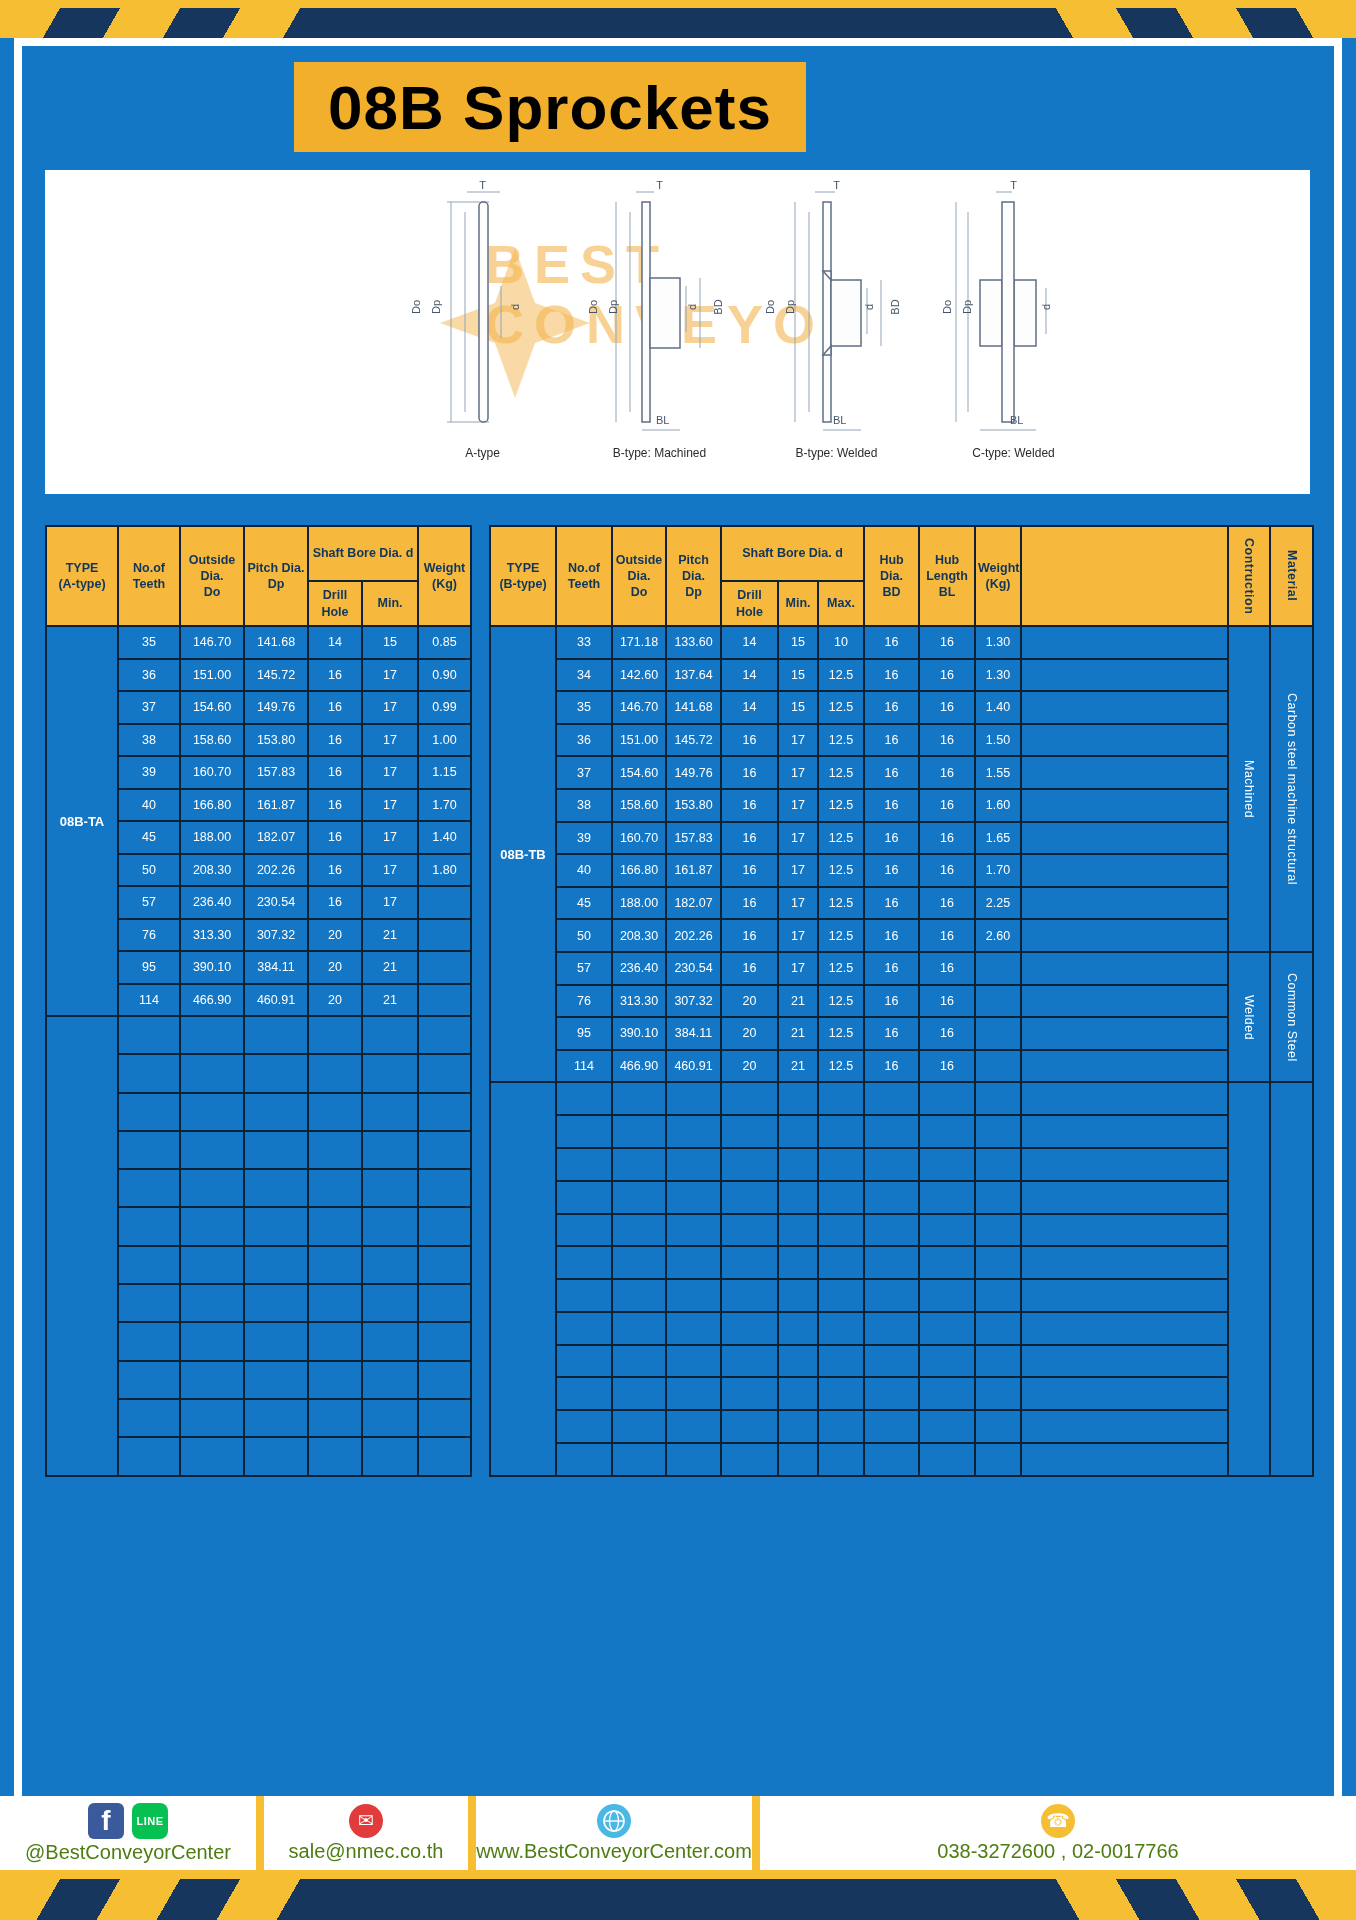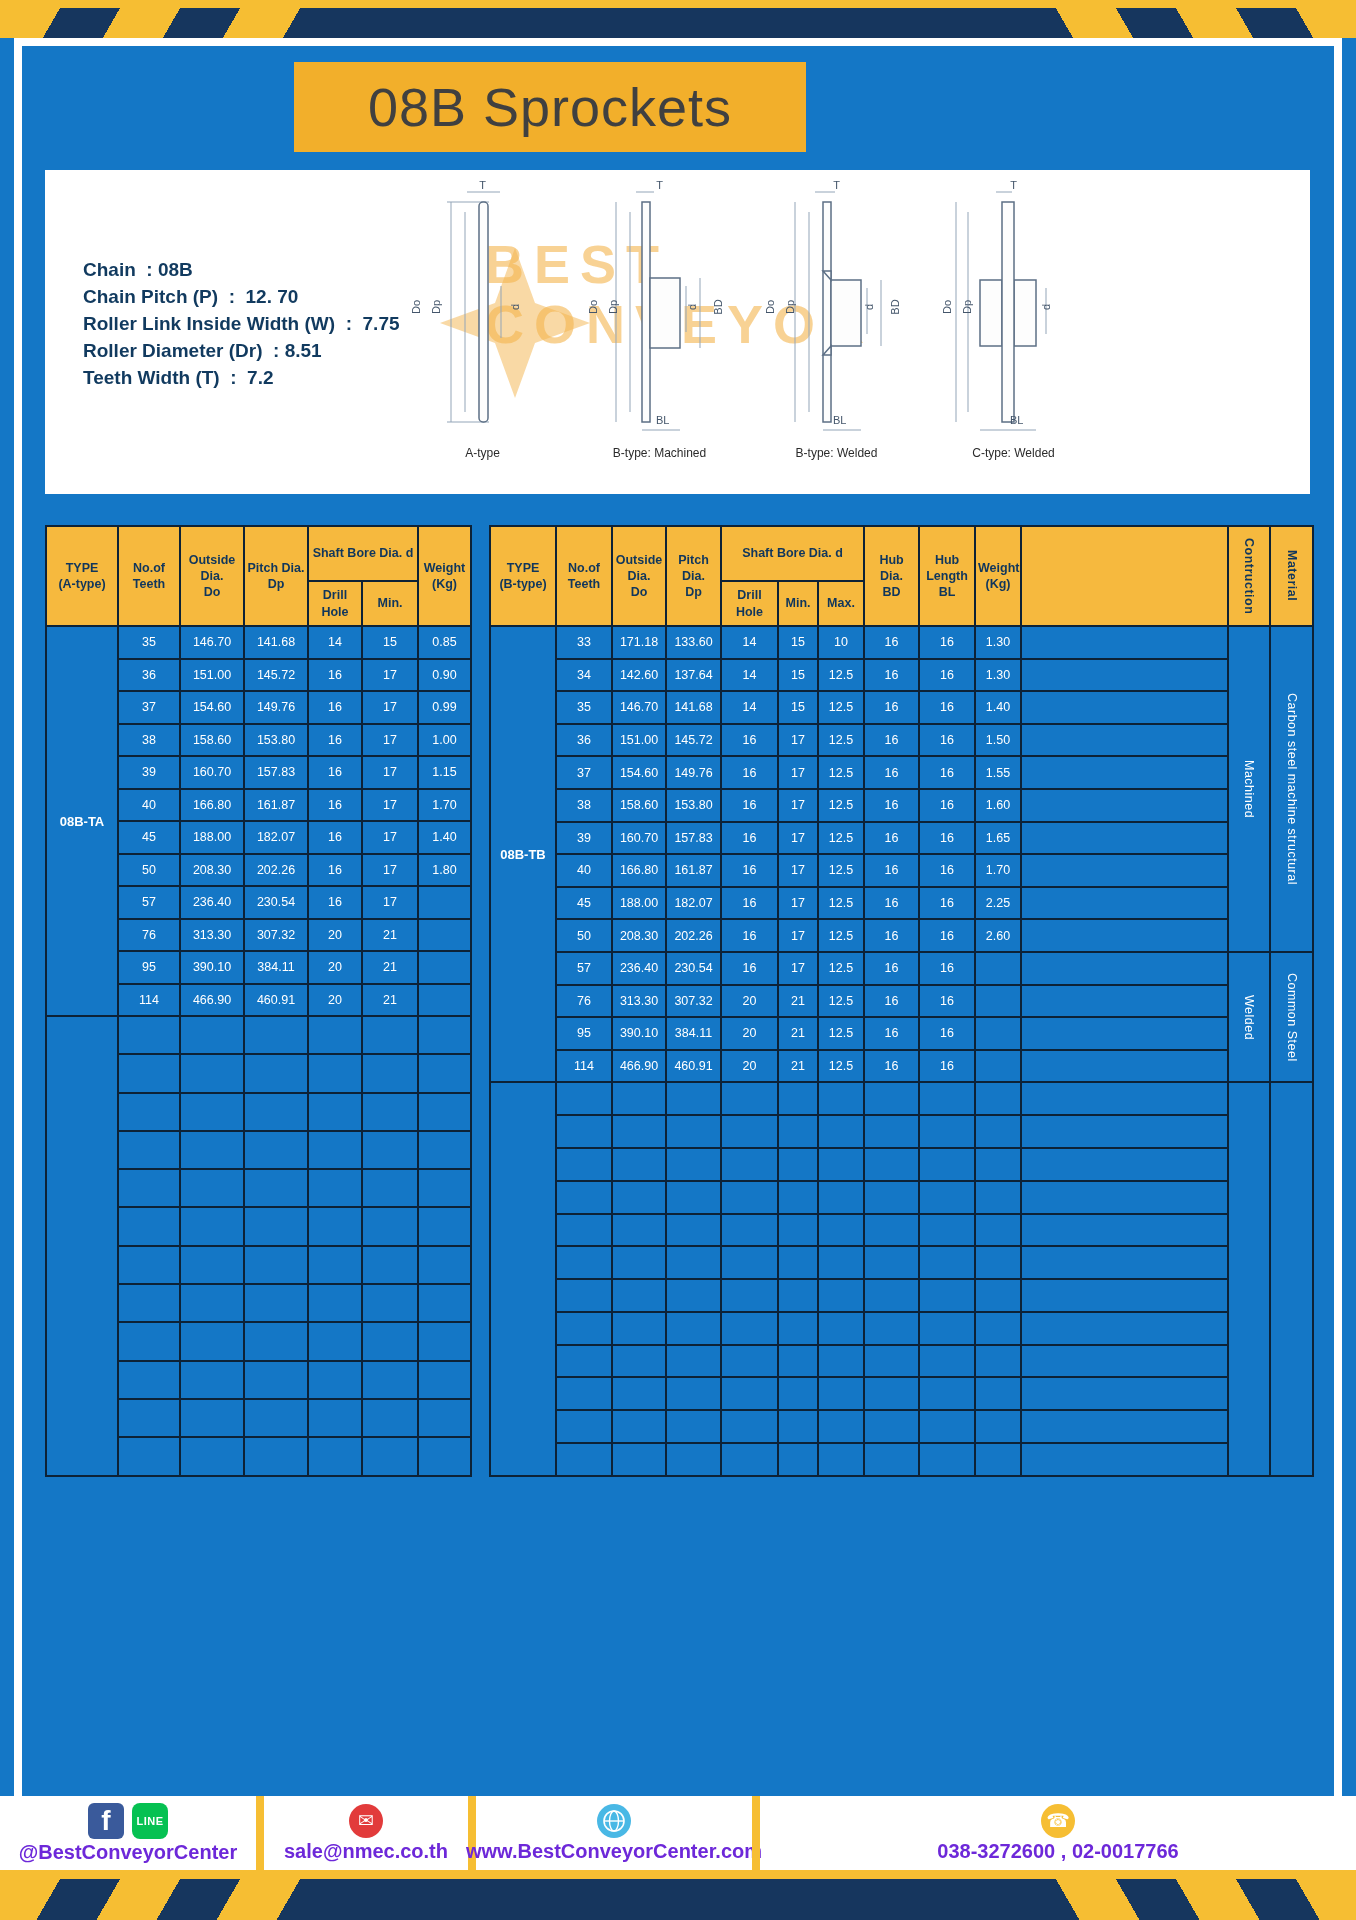--- a/index.html
+++ b/index.html
@@ -20,21 +20,21 @@
     background:repeating-linear-gradient(120deg,#F6BE33 0 52px,#16365E 52px 104px)}
   .hazard::before{left:0}
   .hazard::after{right:0;transform:scaleX(-1)}
   
   .frame{position:absolute;top:38px;left:14px;width:1328px;height:1758px;
     box-sizing:border-box;border:8px solid #ffffff;border-bottom:none;background:#1477C6}
   .content{position:relative;width:1312px;height:1742px}
   
   .banner{position:absolute;left:272px;top:16px;width:512px;height:90px;background:#F2AF2B;
     display:flex;align-items:center;justify-content:center}
-  .banner .t{font-size:54px;font-weight:normal;color:#404040;letter-spacing:1px}
+  .banner .t{font-size:62px;font-weight:bold;color:#000000;letter-spacing:1px}
   
   .infobox{position:absolute;left:23px;top:124px;width:1265px;height:324px;background:#ffffff;color:#113A5F}
   .specs{position:absolute;left:38px;top:86px;z-index:3}
   .spec-line{font-size:19px;font-weight:bold;line-height:27px;white-space:pre}
   .watermark{position:absolute;left:440px;top:64px;z-index:1;color:rgba(244,180,76,0.6);
     font-weight:bold;font-size:54px;letter-spacing:10px;line-height:60px;text-align:left}
   .wm-star{position:absolute;left:395px;top:78px;z-index:1}
   .diagrams{position:absolute;left:355px;top:12px;width:720px;height:300px;display:flex;gap:12px;z-index:2}
   .diagram{width:165px;display:flex;flex-direction:column;align-items:center;position:relative}
   .diagram .draw{position:relative;width:160px;height:258px}
@@ -58,21 +58,21 @@
   thead th{background:#F6B93E;color:#10365C;font-size:12.5px;font-weight:bold;white-space:pre-line;line-height:1.3}
   thead tr.h1{height:55px}
   thead tr.h2{height:45px}
   tbody td{color:#ffffff;font-size:12.5px}
   td.type-cell{font-weight:bold;font-size:13px}
   th.vhead{writing-mode:vertical-rl;padding:4px 0;letter-spacing:.5px}
   td.vcell{writing-mode:vertical-rl;letter-spacing:.5px;font-size:12.5px;padding:4px 0}
   
   .footer{position:absolute;top:1796px;left:0;width:1356px;height:74px;background:#ffffff;display:flex}
   .fsec{display:flex;flex-direction:column;align-items:center;justify-content:center;gap:2px}
-  .fsec .label{font-size:20px;font-weight:bold;color:#6d28d9;white-space:nowrap}
+  .fsec .label{font-size:20px;font-weight:normal;color:#4d7c0f;white-space:nowrap}
   .fsep{width:8px;background:#F6BE33}
   .icons-row{display:flex;gap:8px;align-items:center}
   .icon-fb{width:36px;height:36px;background:#3A5A9B;border-radius:6px;color:#fff;font-weight:bold;
     font-size:28px;display:grid;place-items:center;line-height:1}
   .icon-line{width:36px;height:36px;background:#06C152;border-radius:8px;color:#fff;font-weight:bold;
     font-size:11px;display:grid;place-items:center;letter-spacing:.5px}
   .icon-round{width:34px;height:34px;border-radius:50%;display:grid;place-items:center;color:#fff;font-size:19px;line-height:1}
   .icon-mail{background:#E23B3B}
   .icon-globe{background:#49B8E5}
   .icon-phone{background:#F6BE33}
@@ -94,27 +94,20 @@
   <div class="infobox">
 
     <svg class="wm-star" width="150" height="150" viewBox="0 0 150 150">
       <path d="M75,0 L95,55 L150,75 L95,95 L75,150 L55,95 L0,75 L55,55 Z" fill="rgba(244,180,76,0.5)"></path>
     </svg>
     <div class="watermark">
       <div>BEST</div>
       <div>CONVEYOR</div>
     </div>
 
-    <div class="specs">
-      <div class="spec-line">Chain  : 08B</div>
-      <div class="spec-line">Chain Pitch (P)  :  12. 70</div>
-      <div class="spec-line">Roller Link Inside Width (W)  :  7.75</div>
-      <div class="spec-line">Roller Diameter (Dr)  : 8.51</div>
-      <div class="spec-line">Teeth Width (T)  :  7.2</div>
-    </div>
 
     <div class="diagrams">
 
       <div class="diagram">
         <div class="draw">
           <svg viewBox="0 0 160 258">
             <line class="dl" x1="64" y1="10" x2="97" y2="10"></line>
             <line class="dl" x1="48" y1="20" x2="48" y2="240"></line>
             <line class="dl" x1="62" y1="30" x2="62" y2="230"></line>
             <line class="dl" x1="98" y1="104" x2="98" y2="156"></line>

